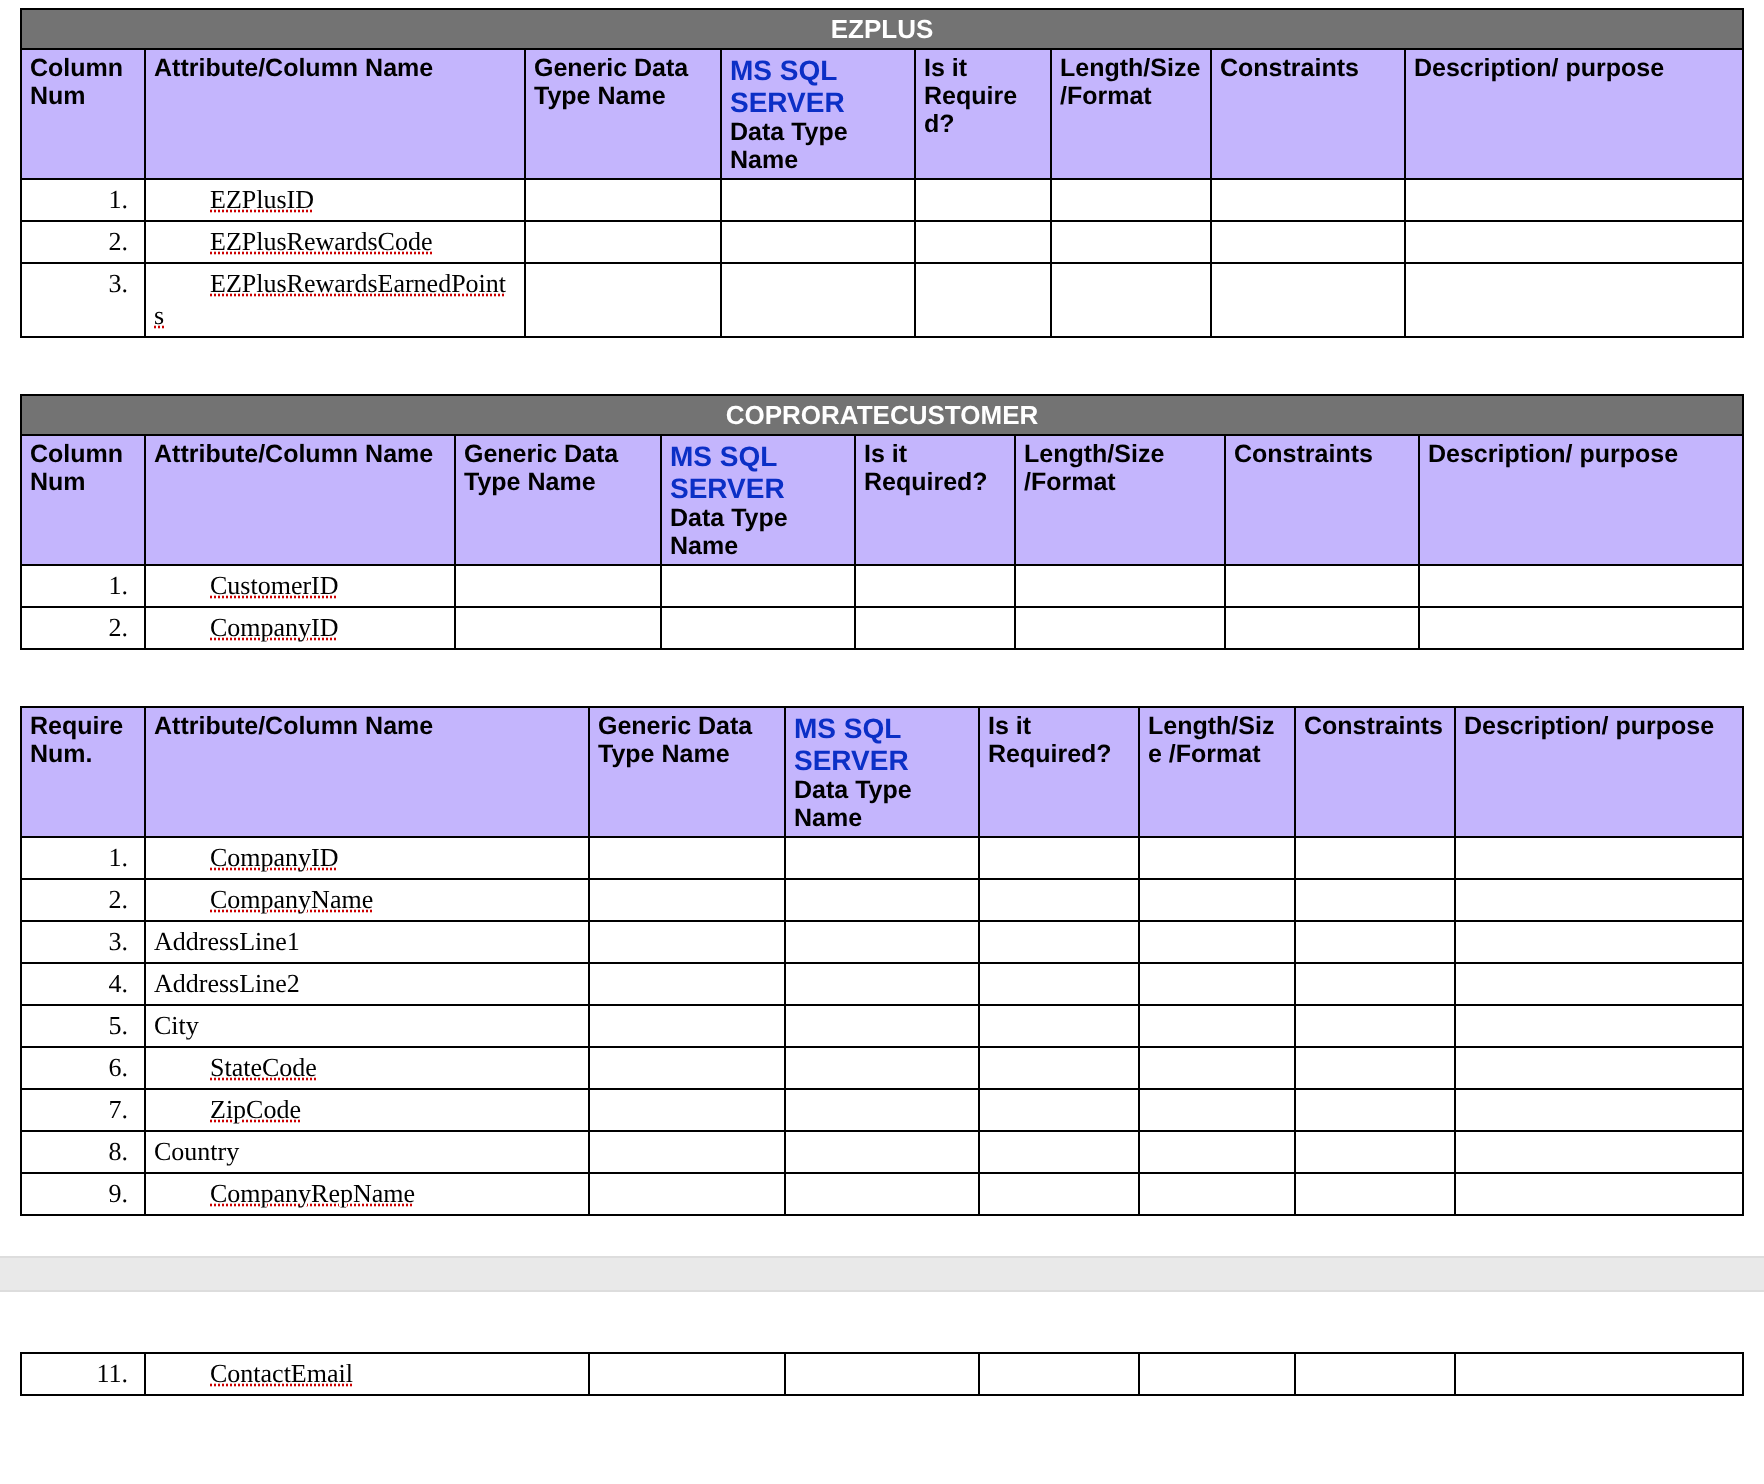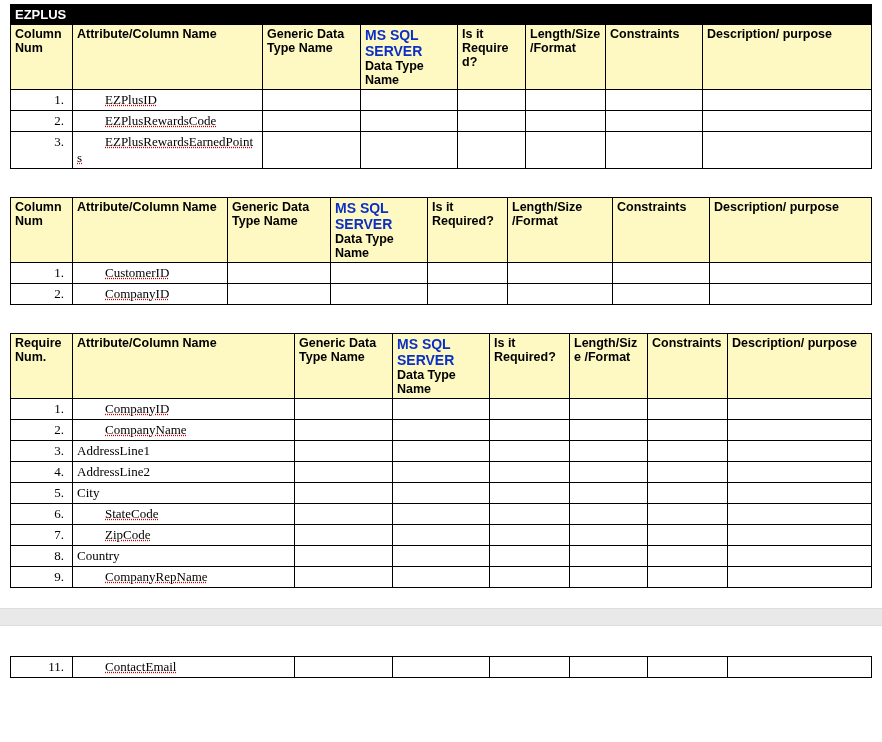--- a/index.html
+++ b/index.html
@@ -23,29 +23,30 @@
       table-layout: fixed;
     }
     td, th {
       border: 1px solid #000;
       padding: 2px 4px;
       vertical-align: top;
       font-size: 13px;
       word-wrap: break-word;
     }
     .title-row td {
-      background: #000000; 
+      background: #737373; 
       color: #fff;
       font-weight: bold;
       border: 1px solid #000;
       font-family: Arial, sans-serif;
       font-size: 13px;
+      text-align: center;
     }
     .hdr-row td {
-      background: #fef9c3;
+      background: #c4b5fd;
       color: #000;
       font-weight: bold;
       font-family: Arial, sans-serif;
       font-size: 12.5px;
       vertical-align: top;
     }
     .mssql {
       color: #0b2fc6;
       font-weight: bold;
       font-family: Arial, sans-serif;
@@ -153,20 +154,23 @@
     <col style="width:62px">
         <col style="width:155px">
         <col style="width:103px">
     <col style="width:97px">
         <col style="width:80px">
         <col style="width:105px">
     <col style="width:97px">
         <col>
   </colgroup>
   <tbody>
+        <tr class="title-row">
+    <td colspan="8">COPRORATECUSTOMER</td>
+  </tr>
   <tr class="hdr-row">
     <td>Column Num</td>
     <td>Attribute/Column Name</td>
     <td>Generic Data Type Name</td>
     <td>
       <span class="mssql">MS SQL SERVER</span><br>
       <span class="mssql-sub">Data Type Name</span>
     </td>
     <td>Is it Required?</td>
     <td>Length/Size /Format</td>

